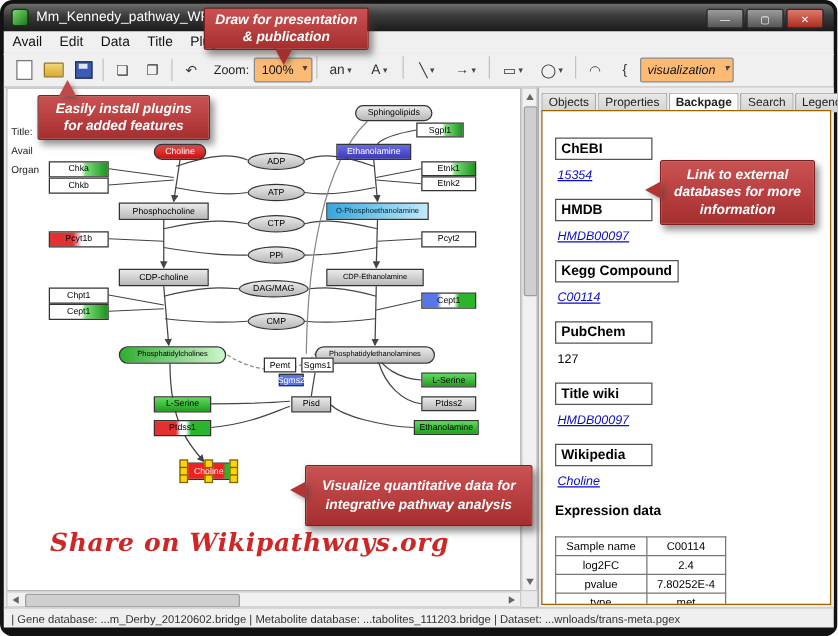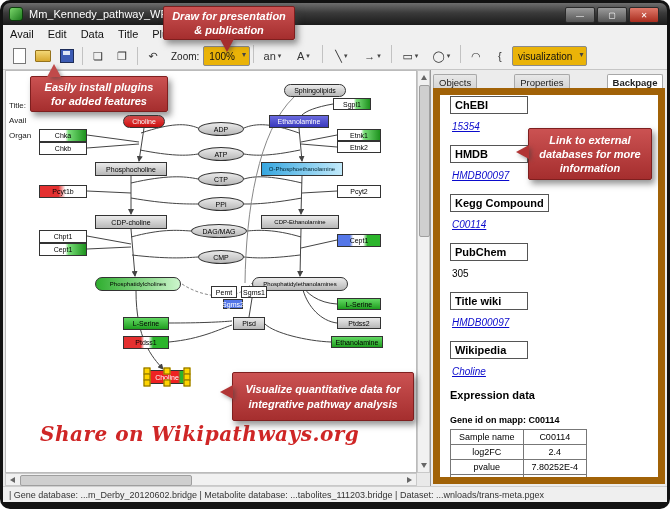--- a/index.html
+++ b/index.html
@@ -25,24 +25,24 @@
   .tbtn{width:20px;height:20px;margin:0 1px;display:flex;align-items:center;justify-content:center;
         font-size:11px;color:#333;border:1px solid transparent;border-radius:2px;background:transparent;}
   .tbtn.drop{width:27px;}
   .tbtn.drop::after{content:"▾";font-size:7px;color:#444;margin-left:2px;}
   .tsep{width:1px;height:18px;background:#c2c2c2;margin:0 3px;}
   .ic-page{width:11px;height:14px;background:#fff;border:1px solid #777;}
   .ic-folder{width:14px;height:10px;background:linear-gradient(180deg,#f3d777,#d8a92f);border:1px solid #96731c;border-radius:1px;}
   .ic-disk{width:12px;height:12px;background:#3c5bb4;border:1px solid #1d2c58;position:relative;}
   .ic-disk::after{content:"";position:absolute;left:2px;top:1px;width:7px;height:4px;background:#dfe6f5;}
   .zoom-label{font-size:10px;color:#222;margin:0 4px 0 6px;}
-  .combo{height:18px;background:#eab308;border:1px solid #8a8a8a;border-radius:2px;display:flex;align-items:center;
+  .combo{height:18px;background:#fdba74;border:1px solid #8a8a8a;border-radius:2px;display:flex;align-items:center;
          font-size:10px;color:#111;padding:0 14px 0 5px;position:relative;}
   .combo::after{content:"▾";position:absolute;right:3px;top:3px;font-size:8px;color:#444;}
-  #viz-combo{width:78px;margin-left:auto;margin-right:76px;}
+  #viz-combo{width:78px;margin-left:auto;margin-right:76px;font-style:italic;}
   
   #workarea{position:absolute;left:3px;top:70px;width:664px;height:416px;background:#e9e9e9;}
   #canvas{position:absolute;left:2px;top:0;width:412px;height:403px;background:#fff;overflow:hidden;border:1px solid #bbb;box-sizing:border-box;}
   #edges{position:absolute;left:0;top:0;}
   .info-label{position:absolute;left:3px;font-size:8px;color:#222;}
   .node{position:absolute;border:1px solid #333;display:flex;align-items:center;justify-content:center;
         font-size:7px;line-height:1;box-sizing:border-box;white-space:nowrap;color:#000;z-index:2;}
   .node.pill{border-radius:8px;}
   .node.ellipse{border-radius:50%;}
   .f-gray{background:linear-gradient(180deg,#eaeaea,#b8b8b8);}
@@ -67,26 +67,26 @@
   #hscroll{left:2px;top:403px;width:412px;height:13px;}
   .sb-arrow{position:absolute;width:0;height:0;}
   .sb-up{left:3px;top:4px;border-left:3px solid transparent;border-right:3px solid transparent;border-bottom:5px solid #666;}
   .sb-down{left:3px;bottom:4px;border-left:3px solid transparent;border-right:3px solid transparent;border-top:5px solid #666;}
   .sb-left{left:4px;top:3px;border-top:3px solid transparent;border-bottom:3px solid transparent;border-right:5px solid #666;}
   .sb-right{right:4px;top:3px;border-top:3px solid transparent;border-bottom:3px solid transparent;border-left:5px solid #666;}
   #vthumb{position:absolute;left:1px;top:14px;width:9px;height:150px;background:#cfcfcf;border:1px solid #9f9f9f;border-radius:2px;}
   #hthumb{position:absolute;top:1px;left:14px;height:9px;width:170px;background:#cfcfcf;border:1px solid #9f9f9f;border-radius:2px;}
   
   #panel{position:absolute;left:427px;top:0;width:237px;height:416px;background:#ececec;border-left:1px solid #9a9a9a;box-sizing:border-box;}
-  #ptabs{display:flex;align-items:flex-end;height:18px;padding:2px 2px 0 2px;gap:36px;}
+  #ptabs{display:flex;align-items:flex-end;height:18px;padding:2px 2px 0 2px;}
   .ptab{font-size:9.5px;color:#222;padding:2px 5px;border:1px solid #a8a8a8;border-bottom:none;
         background:linear-gradient(180deg,#e8e8e8,#d2d2d2);margin-right:1px;border-radius:2px 2px 0 0;}
   .ptab.active{background:#fff;position:relative;top:1px;padding-bottom:3px;font-weight:bold;}
-  #pcontent{position:absolute;left:2px;right:2px;top:18px;bottom:2px;background:#fff;border:7px solid #a16207;
-            padding:0 10px;overflow:hidden;box-sizing:border-box;}
+  #pcontent{position:absolute;left:2px;right:2px;top:18px;bottom:2px;background:#fff;border:1px solid #a16207;
+            padding:20px 10px;overflow:hidden;box-sizing:border-box;}
   .bp-section{margin-bottom:12px;}
   .bp-header{display:inline-block;min-width:78px;border:1px solid #555;background:#fff;font-weight:bold;
              font-size:11px;color:#000;padding:2px 4px;box-sizing:border-box;}
   .bp-link{display:block;margin:7px 0 0 2px;font-size:10px;color:#0b0bcc;text-decoration:underline;cursor:pointer;font-style:italic;}
   .bp-value{display:block;margin:7px 0 0 2px;font-size:10px;color:#000;}
   #expr-title{font-size:11px;font-weight:bold;margin:4px 0 14px 0;}
   #mapp-label{font-size:9px;font-weight:bold;margin:0 0 4px 0;}
   #expr-table{border-collapse:collapse;font-size:9px;}
   #expr-table td{border:1px solid #777;padding:2px 8px;text-align:center;min-width:46px;}
   
@@ -353,26 +353,25 @@
           <div class="ptab">Properties</div>
           <div class="ptab active">Backpage</div>
           <div class="ptab">Search</div>
           <div class="ptab">Legend</div>
         </div>
       <div id="pcontent">
         <div id="bp-sections">
             <div class="bp-section"><div class="bp-header">ChEBI</div><a class="bp-link">15354</a></div>
             <div class="bp-section"><div class="bp-header">HMDB</div><a class="bp-link">HMDB00097</a></div>
             <div class="bp-section"><div class="bp-header">Kegg Compound</div><a class="bp-link">C00114</a></div>
-            <div class="bp-section"><div class="bp-header">PubChem</div><div class="bp-value">305</div></div>
+            <div class="bp-section"><div class="bp-header">PubChem</div><div class="bp-value">127</div></div>
             <div class="bp-section"><div class="bp-header">Title wiki</div><a class="bp-link">HMDB00097</a></div>
             <div class="bp-section"><div class="bp-header">Wikipedia</div><a class="bp-link">Choline</a></div>
           </div>
         <div id="expr-title">Expression data</div>
-        <div id="mapp-label">Gene id on mapp: C00114</div>
         <table id="expr-table">
             <tbody>
               <tr>
                 <td>Sample name</td>
                 <td>C00114</td>
               </tr>
               <tr>
                 <td>log2FC</td>
                 <td>2.4</td>
               </tr>
@@ -399,19 +398,19 @@
     <div class="tri tri-down" style="left:56px;"></div>
   </div>
   <div class="callout" style="left:30px;top:76px;width:138px;height:36px;">
     <span>Easily install plugins for added features</span>
     <div class="tri tri-up" style="left:16px;"></div>
   </div>
   <div class="callout" style="left:528px;top:128px;width:124px;height:52px;">
     <span>Link  to external databases  for more information</span>
     <div class="tri tri-left" style="top:16px;"></div>
   </div>
-  <div class="callout" style="left:232px;top:372px;width:182px;height:49px;">
+  <div class="callout" style="left:244px;top:372px;width:182px;height:49px;">
     <span>Visualize quantitative  data  for integrative pathway analysis</span>
     <div class="tri tri-left" style="top:12px;"></div>
   </div>
   <div id="share-note">Share on Wikipathways.org</div>
 
 </div>
 
 </body></html>

